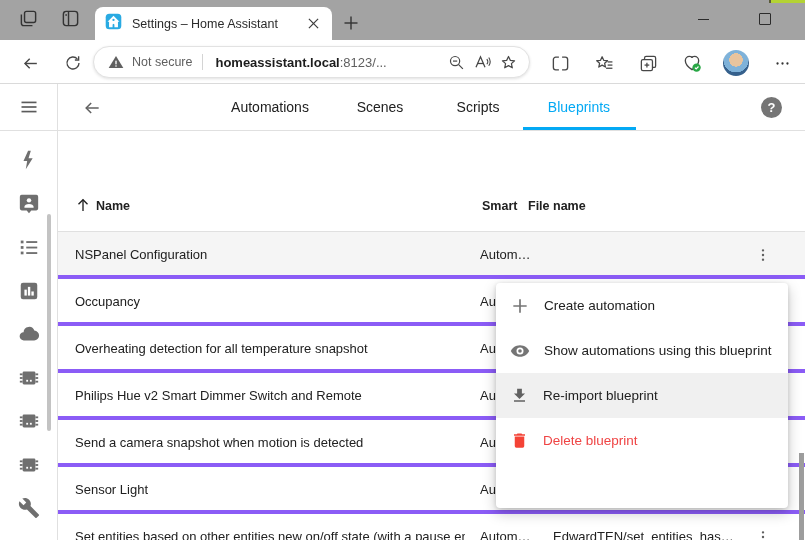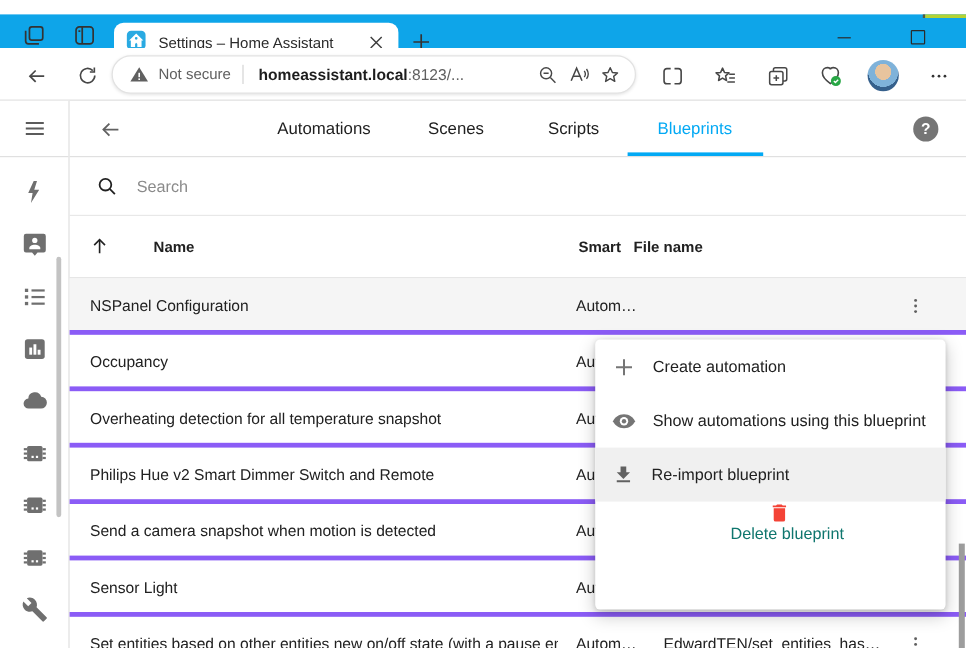--- a/index.html
+++ b/index.html
@@ -1,20 +1,20 @@
 <!DOCTYPE html>
 <html><head>
 <meta charset="utf-8">
 <style>
   html,body{margin:0;padding:0;}
   body{font-family:"Liberation Sans","DejaVu Sans",sans-serif;-webkit-font-smoothing:antialiased;}
   .screen{position:relative;width:805px;height:540px;background:#fff;overflow:hidden;}
 
   
-  .tabbar{position:absolute;top:12px;left:0;width:805px;height:40px;background:#0ea5e9;}
+  .tabbar{position:absolute;top:0;left:0;width:805px;height:40px;background:#a3a3a3;}
   .green-strip{position:absolute;top:0;right:0;width:34px;height:3px;background:#b4d334;}
   .green-strip-notch{position:absolute;top:0;right:34px;width:2px;height:3px;background:#5a5a3a;}
   .tb-btn{position:absolute;top:8px;width:24px;height:24px;display:flex;align-items:center;justify-content:center;border-radius:4px;}
   .tab{position:absolute;left:95px;top:7px;width:237px;height:33px;background:#fff;border-radius:8px 8px 0 0;display:flex;align-items:center;padding:0 10px;box-sizing:border-box;}
   .tab-title{font-size:12.5px;color:#2b2b2b;margin-left:10px;flex:1;white-space:nowrap;overflow:hidden;}
   .tab-close{width:18px;height:18px;display:flex;align-items:center;justify-content:center;border-radius:4px;}
   .newtab{position:absolute;left:338px;top:10px;width:26px;height:26px;display:flex;align-items:center;justify-content:center;border-radius:4px;}
   .win-btn{position:absolute;top:6px;width:30px;height:26px;display:flex;align-items:center;justify-content:center;}
   .win-min-glyph{width:11px;height:0;border-top:1.4px solid #2b2b2b;}
   .win-max-glyph{width:10px;height:10px;border:1.4px solid #2b2b2b;border-radius:1px;}
@@ -48,38 +48,38 @@
   .ha-help{position:absolute;right:23px;top:13px;width:21px;height:21px;border-radius:50%;background:#757575;color:#fff;font-size:13px;font-weight:700;display:flex;align-items:center;justify-content:center;}
 
   
   .searchbar{position:absolute;top:47px;left:0;width:747px;height:49px;border-bottom:1px solid #e8e8e8;display:flex;align-items:center;box-sizing:border-box;padding-left:22px;}
   .search-input{border:none;outline:none;font-size:13.5px;color:#212121;margin-left:14px;width:400px;font-family:inherit;background:transparent;}
   .search-input::placeholder{color:#8a8a8a;}
 
   
   .thead{position:absolute;top:96px;left:0;width:747px;height:52px;border-bottom:1px solid #e0e0e0;box-sizing:border-box;font-size:12.5px;font-weight:700;color:#212121;}
   .th{position:absolute;top:0;height:52px;line-height:52px;white-space:nowrap;}
-  .th-name{left:38px;margin-left:32px;}
+  .th-name{left:38px;}
   .th-type{left:424px;}
   .th-file{left:470px;}
   .sort-arrow{position:absolute;left:16px;top:16px;width:18px;height:18px;}
   .rows{position:absolute;top:148px;left:0;width:747px;height:308px;}
   .row{position:relative;width:747px;height:47px;border-bottom:4px solid #8b5cf6;box-sizing:border-box;font-size:13px;color:#212121;}
   .row.hl{background:#f5f5f5;}
   .cell{position:absolute;top:0;height:46px;line-height:46px;white-space:nowrap;}
   .c-name{left:17px;max-width:390px;overflow:hidden;}
   .c-type{left:422px;}
   .c-file{left:495px;}
   .kebab{position:absolute;left:696px;top:14px;width:18px;height:18px;display:flex;align-items:center;justify-content:center;}
 
   
   .ctx-menu{position:absolute;left:496px;top:283px;width:292px;height:225px;background:#fff;border-radius:4px;box-shadow:0 5px 14px rgba(0,0,0,.22),0 1px 4px rgba(0,0,0,.14);z-index:50;overflow:hidden;}
   .ctx-item{position:relative;height:45px;display:flex;align-items:center;padding-left:14px;box-sizing:border-box;font-size:13.5px;color:#212121;}
   .ctx-item.hovered{background:#f0f0f0;}
-  .ctx-item.danger{color:#0f766e;flex-direction:column;}
+  .ctx-item.danger{color:#ef4444;}
   .ctx-label{margin-left:14px;white-space:nowrap;}
 
   
   .page-scrollbar{position:absolute;right:0;top:0;width:7px;height:456px;}
   .page-thumb{position:absolute;right:1px;top:369px;width:5px;height:87px;background:#9d9d9d;border-radius:0;}
 </style>
 </head>
 <body>
 
 <div class="screen">
@@ -327,27 +327,20 @@
             </svg>
         </div>
         <span class="nav-tab" style="left:212px;">Automations</span>
         <span class="nav-tab" style="left:322px;">Scenes</span>
         <span class="nav-tab" style="left:420px;">Scripts</span>
         <span class="nav-tab active" style="left:521px;">Blueprints</span>
         <span class="tab-underline"></span>
         <span class="ha-help">?</span>
       </div>
 
-      <div class="searchbar">
-        <svg width="18" height="18" viewBox="0 0 24 24" fill="none" stroke="#212121" stroke-width="2">
-            <circle cx="10.5" cy="10.5" r="6.5"></circle>
-            <line x1="15.5" y1="15.5" x2="21" y2="21"></line>
-          </svg>
-        <input class="search-input" type="text" placeholder="Search" style="">
-      </div>
 
       <div class="thead">
         <span class="sort-arrow">
           <svg width="18" height="18" viewBox="0 0 24 24" fill="none" stroke="#212121" stroke-width="1.8">
               <path d="M12 20V5"></path>
               <path d="M6 11l6-6 6 6"></path>
             </svg>
         </span>
         <span class="th th-name">Name</span>
         <span class="th th-type">Smart</span>

